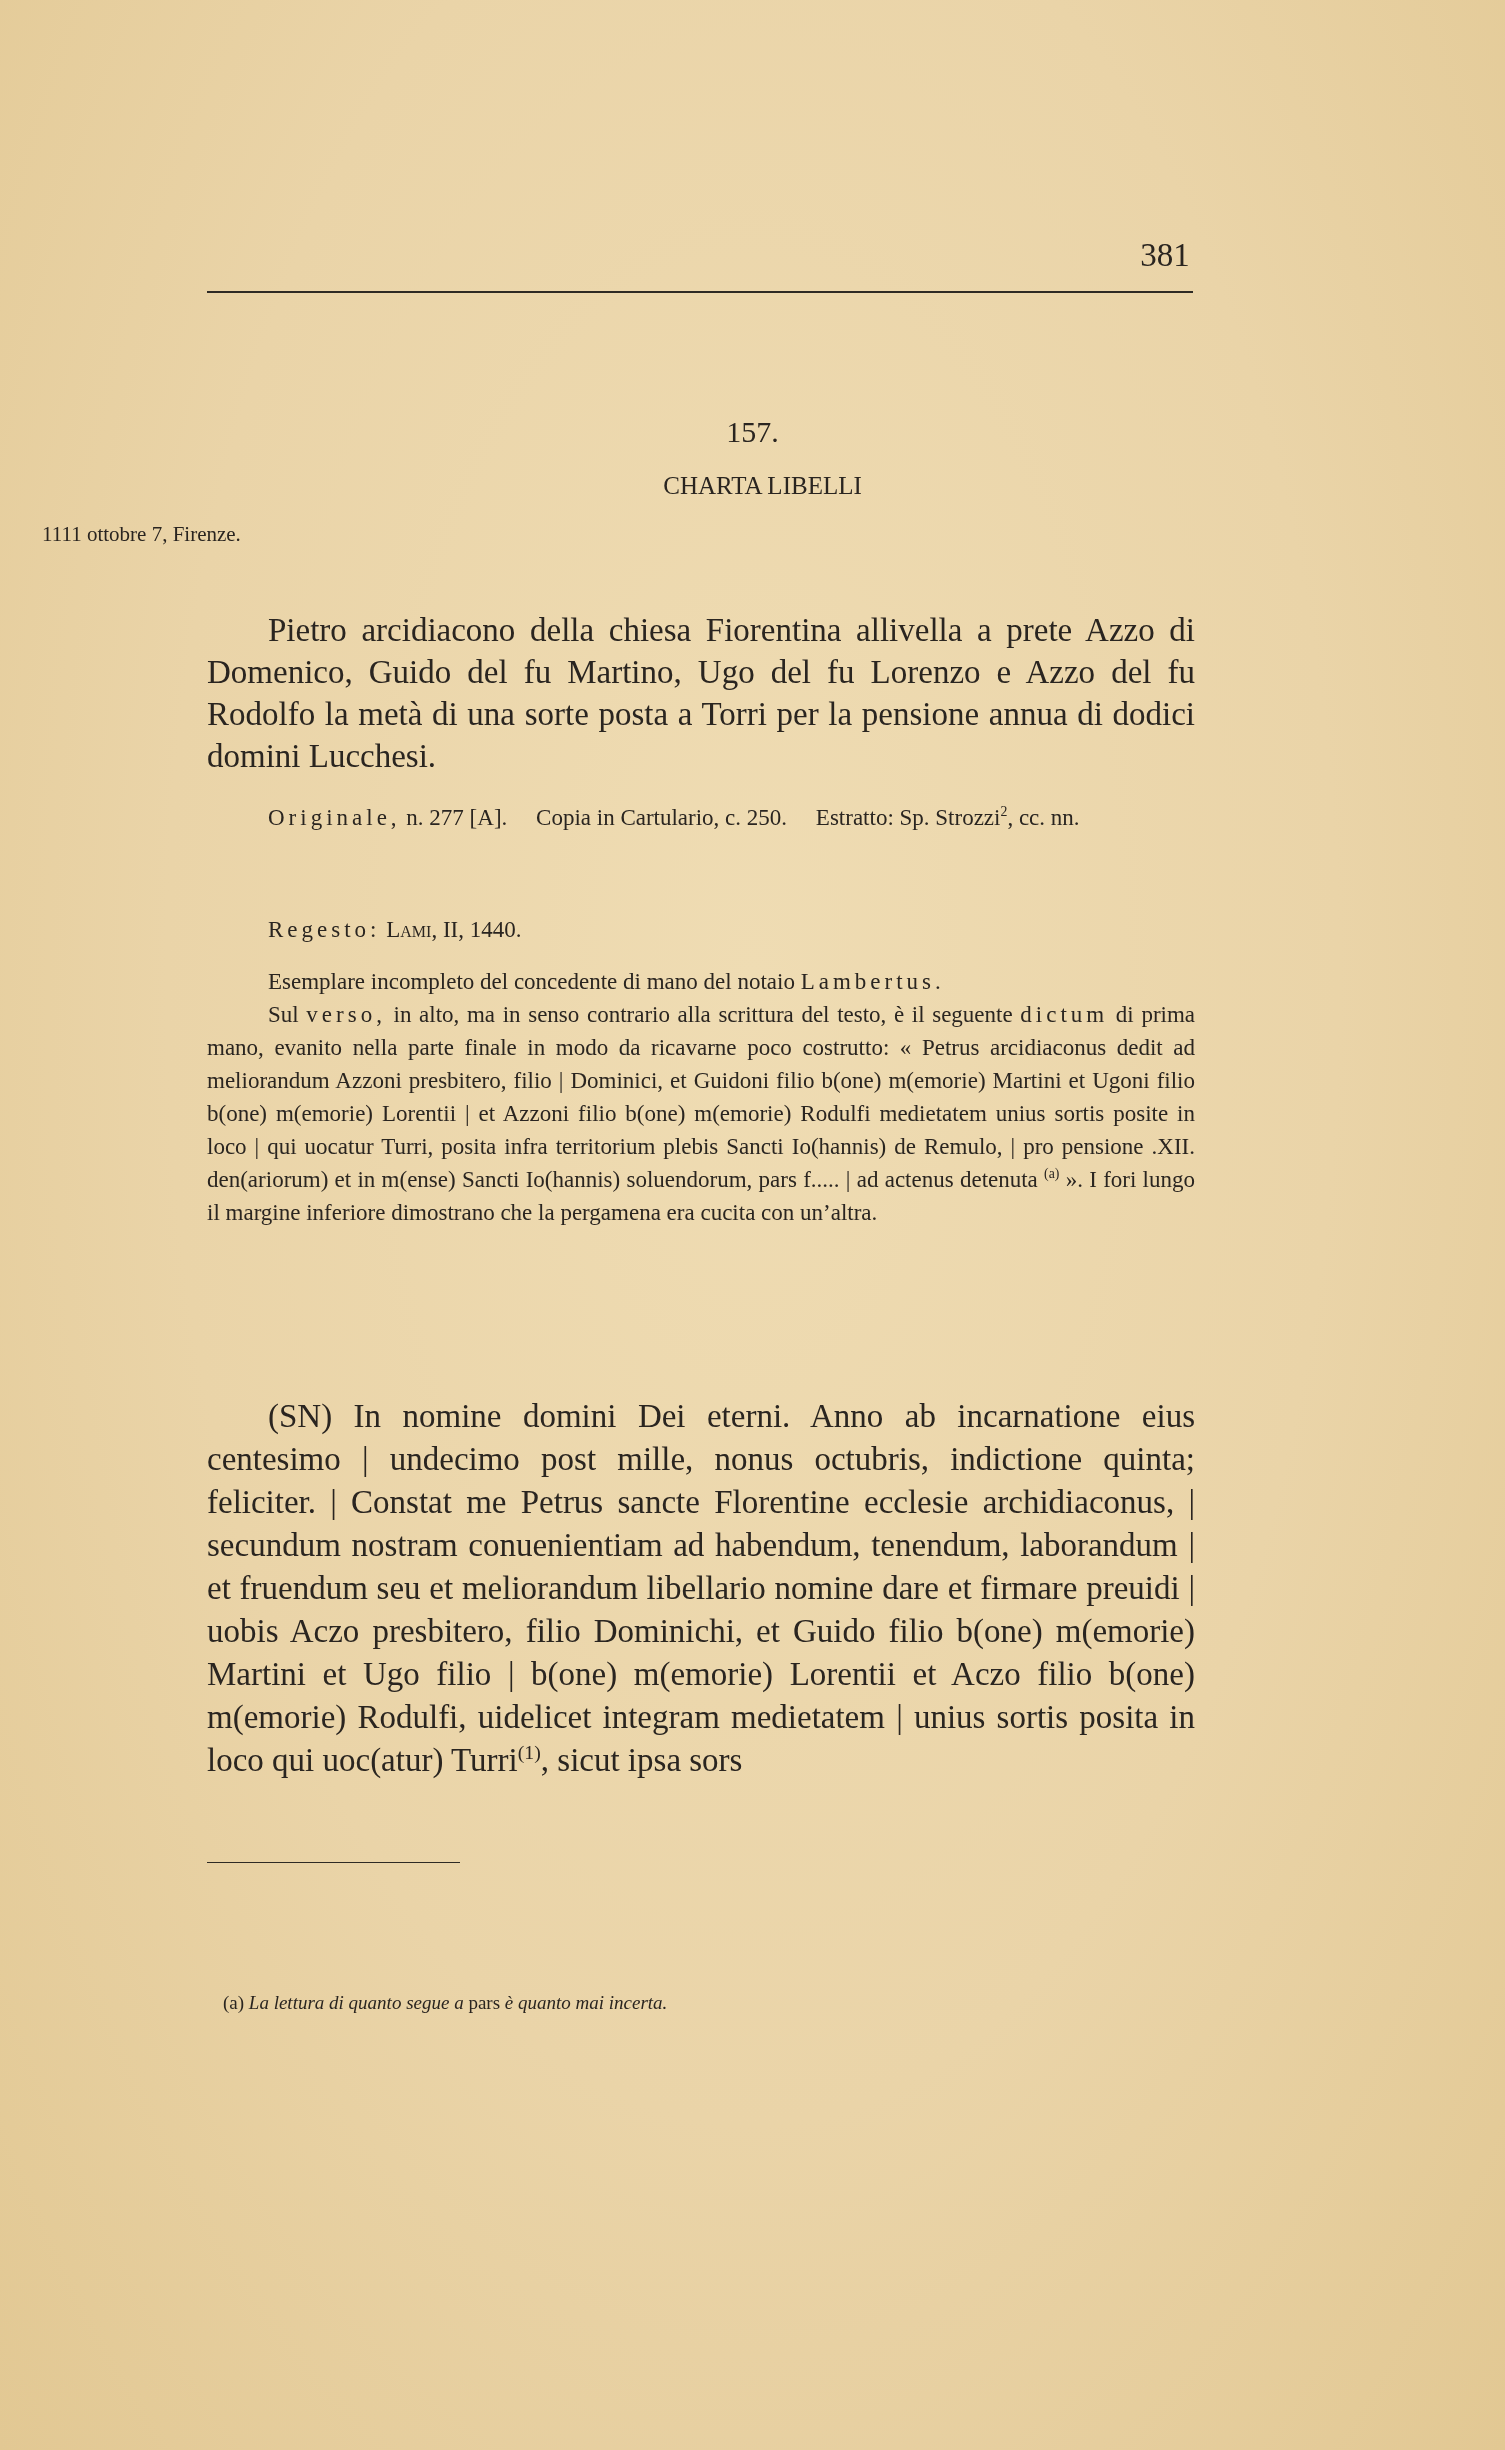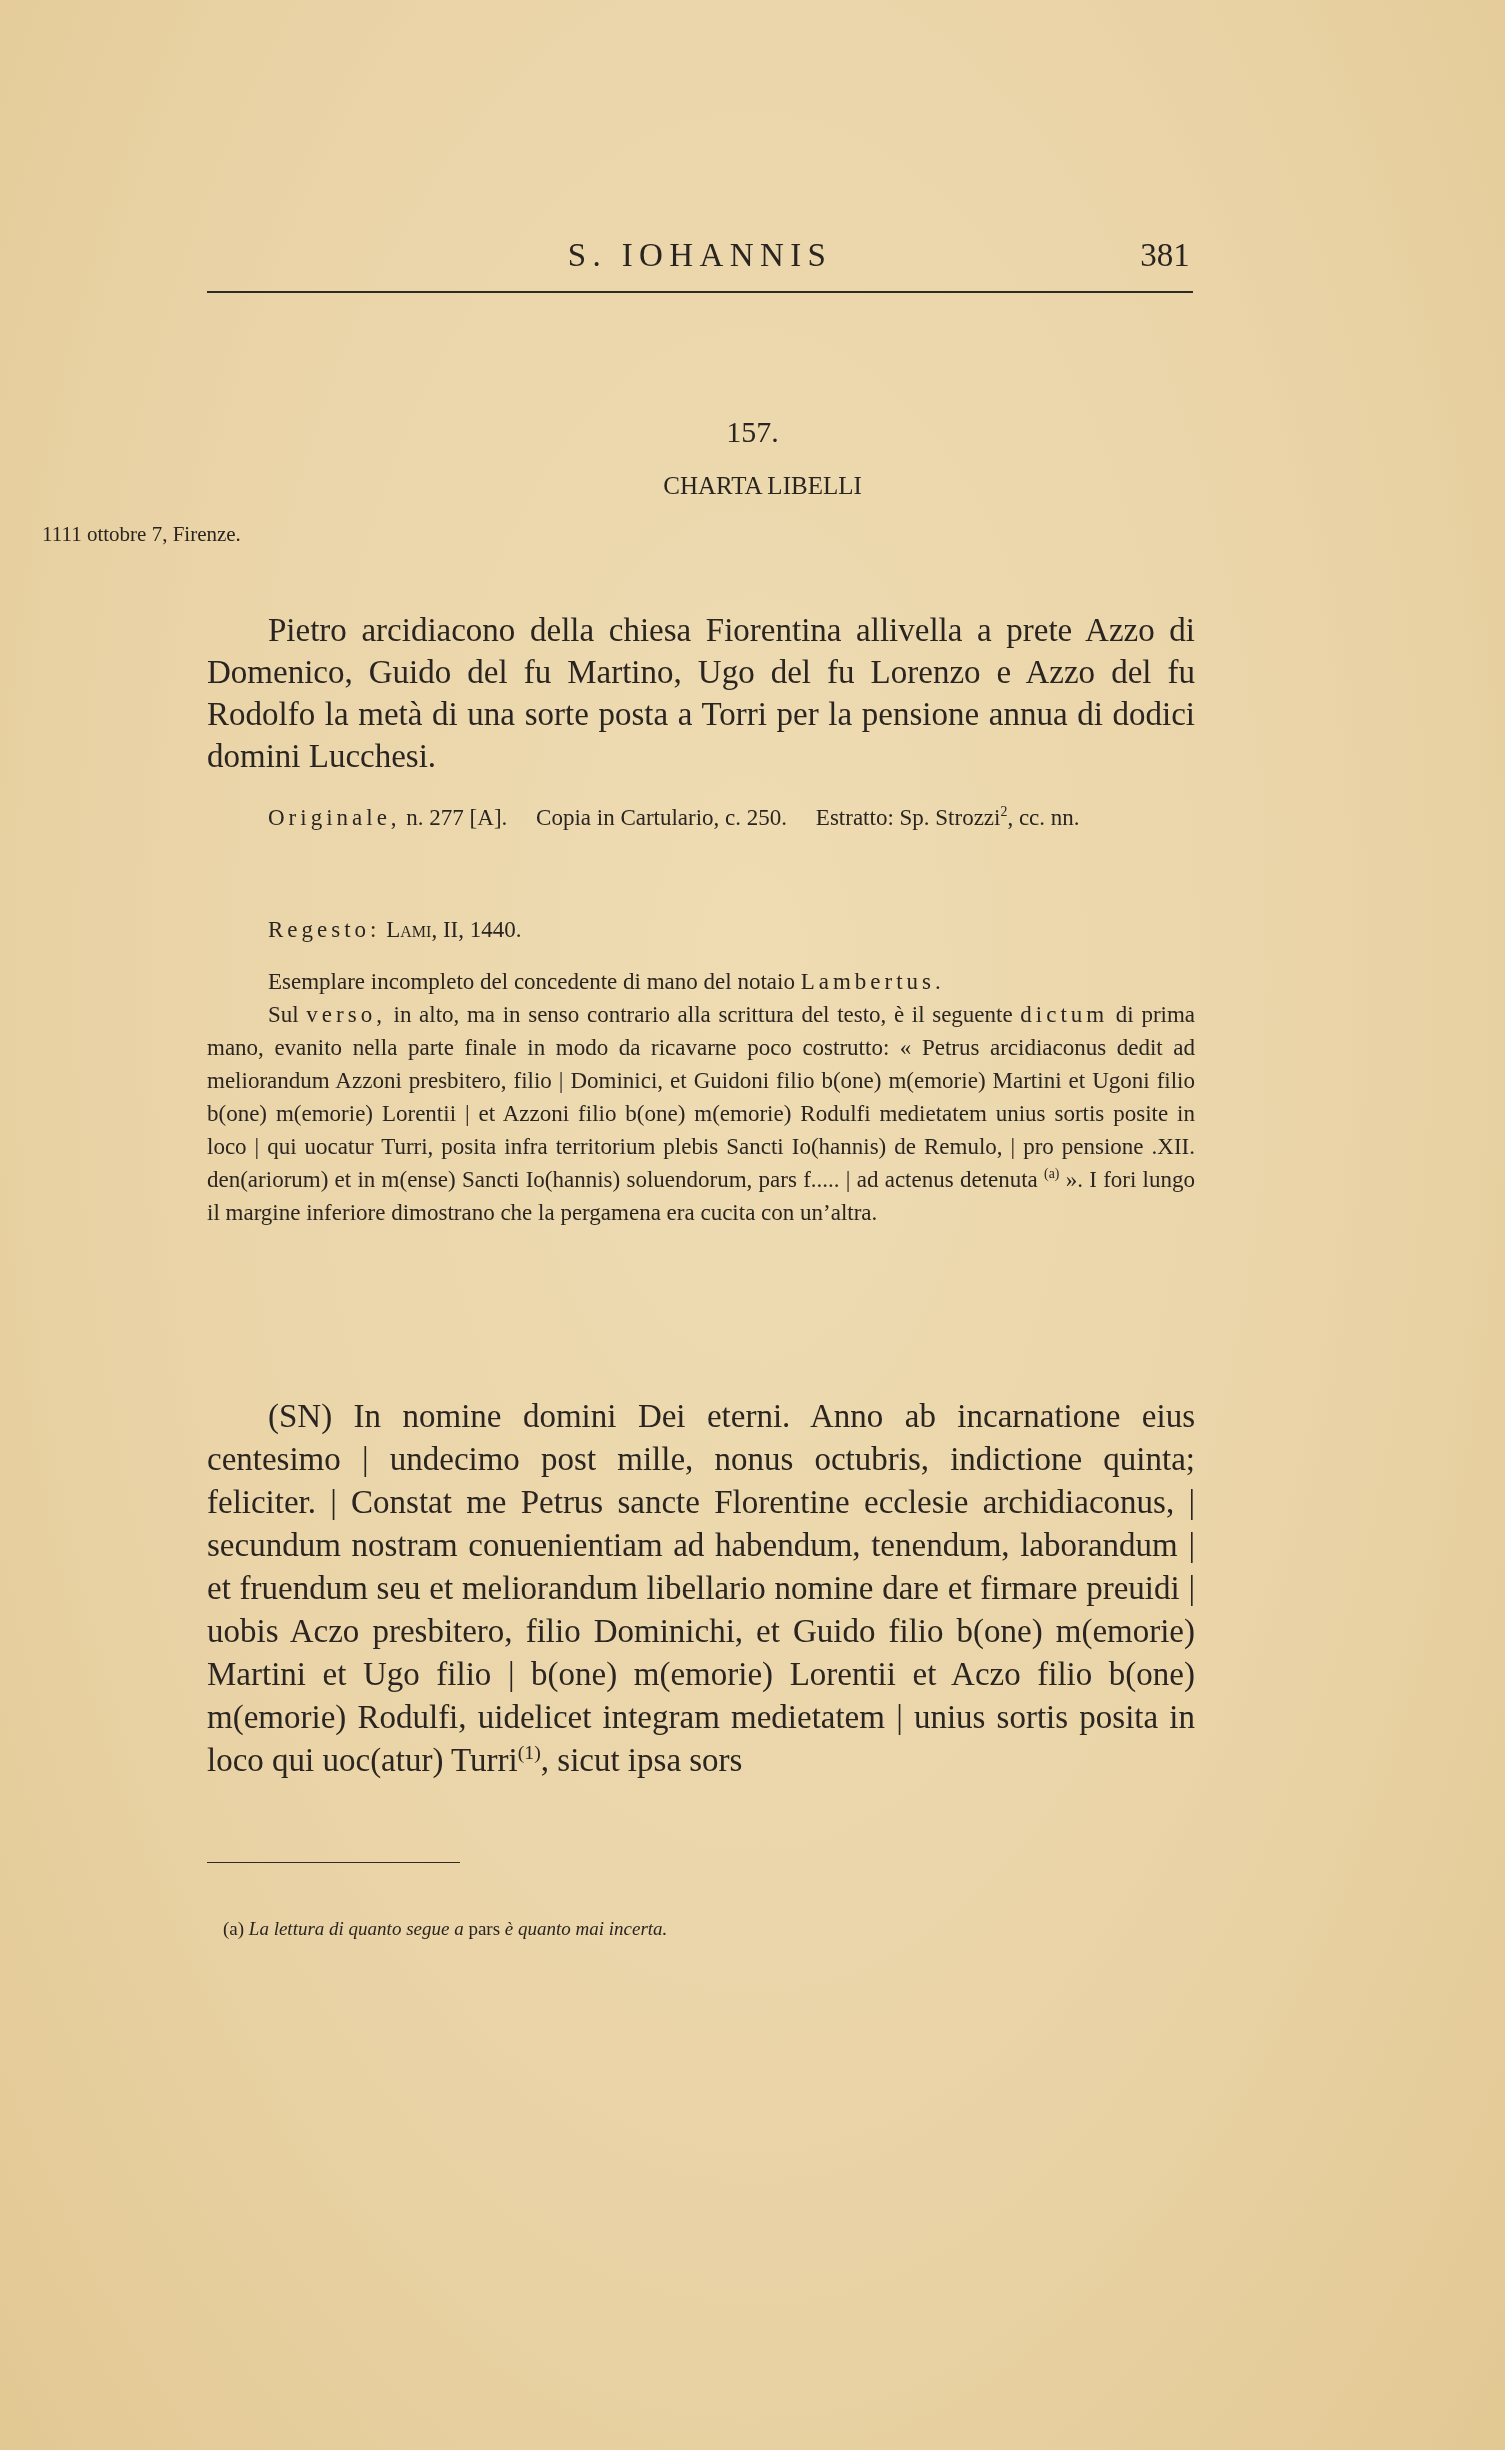--- a/index.html
+++ b/index.html
@@ -60,34 +60,33 @@
   .sc { font-variant: small-caps; }
   sup { font-size: 60%; line-height: 0; }
 
   .text { top: 1395px; font-size: 33px; line-height: 43px; }
 
   .fn-rule {
     position: absolute; left: 207px; width: 253px; top: 1862px;
     border-top: 1.6px solid #2e2a24; height: 0;
   }
   .fn-a {
-    position: absolute; left: 223px; top: 1918px; font-size: 19px;
+    position: absolute; left: 223px; top: 1992px; font-size: 19px;
   }
   .fn-a i { font-style: italic; }
   .fn-1 {
     position: absolute; left: 213px; top: 1966px; font-size: 25px;
   }
 </style>
 </head>
 <body>
 
 <div class="page">
 
   <div class="running-head">
-    <div class="rh-title">S. IOHANNIS</div>
     <div class="rh-page">381</div>
   </div>
   <div class="rh-rule"></div>
 
   <div class="doc-number">157.</div>
   <div class="doc-type">CHARTA LIBELLI</div>
   <div class="doc-date">1111 ottobre 7, Firenze.</div>
 
   <div class="block summary">
     <p>Pietro arcidiacono della chiesa Fiorentina allivella a prete Azzo di Domenico, Guido del fu Martino, Ugo del fu Lorenzo e Azzo del fu Rodolfo la metà di una sorte posta a Torri per la pensione annua di dodici domini Lucchesi.</p>

